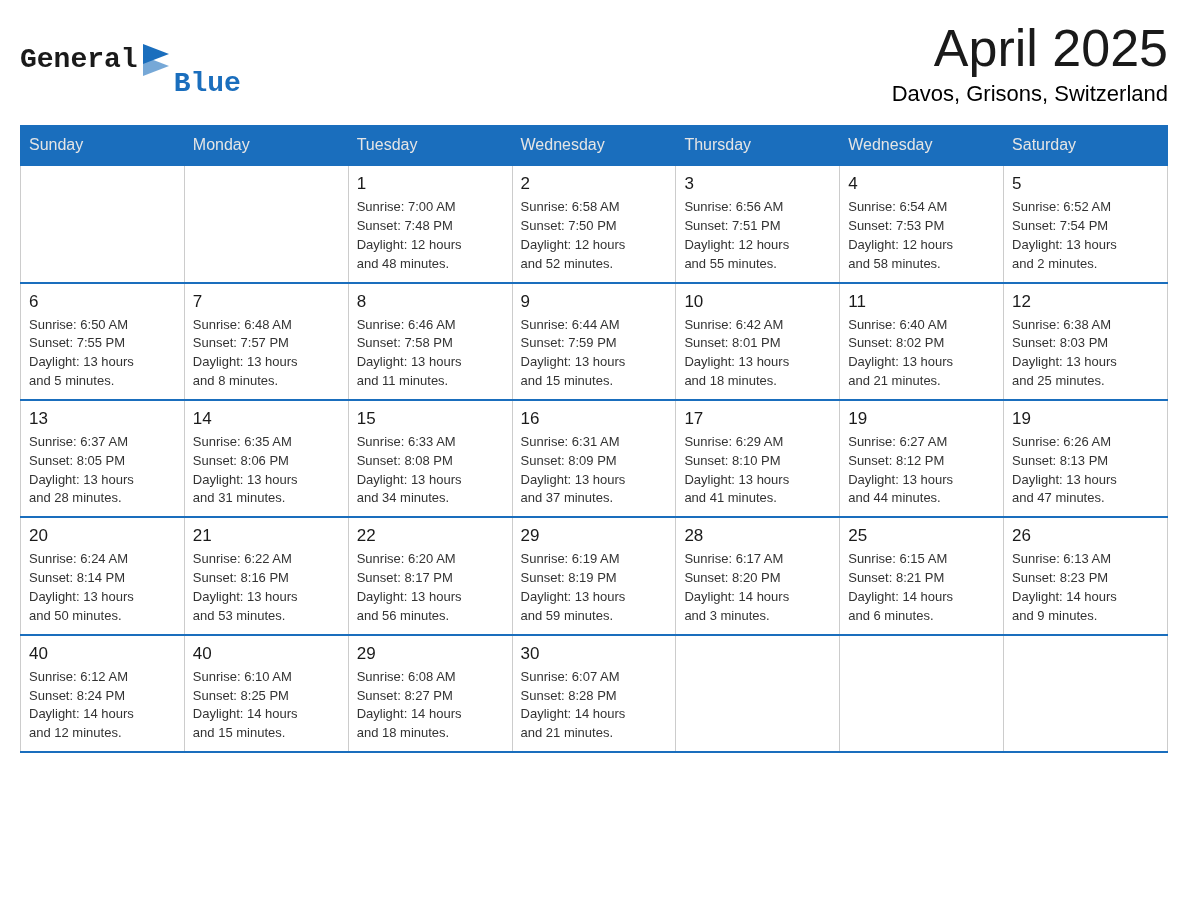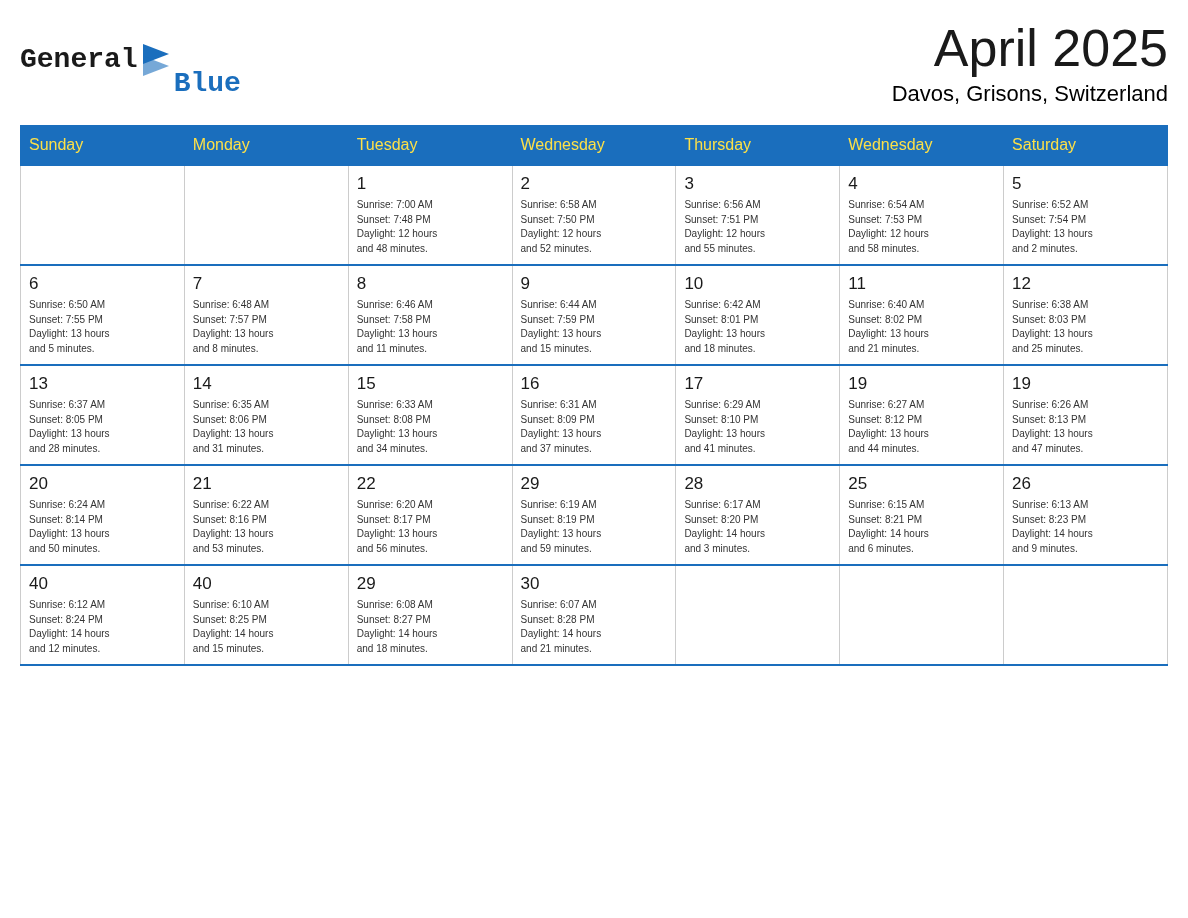--- a/index.html
+++ b/index.html
@@ -36,21 +36,21 @@
       color: #000000;
       margin-top: 4px;
     }
     .calendar {
       width: 100%;
       border-collapse: collapse;
       border: 1px solid #ccc;
     }
     .calendar th {
       background-color: #1a6ebd;
-      color: #fde047;
+      color: #e5e5e5;
       font-size: 16px;
       font-weight: normal;
       padding: 10px 8px;
       text-align: left;
       border: 1px solid #1a6ebd;
     }
     .calendar td {
       vertical-align: top;
       border: 1px solid #ccc;
       padding: 8px;
@@ -58,21 +58,21 @@
       min-height: 110px;
     }
     .day-number {
       font-size: 17px;
       font-weight: normal;
       color: #1a1a1a;
       display: block;
       margin-bottom: 4px;
     }
     .day-info {
-      font-size: 10px;
+      font-size: 13px;
       color: #333;
       line-height: 1.45;
     }
     .empty-cell {
       background: #fff;
     }
     tr {
       border-bottom: 2px solid #1a6ebd;
     }
   </style>

